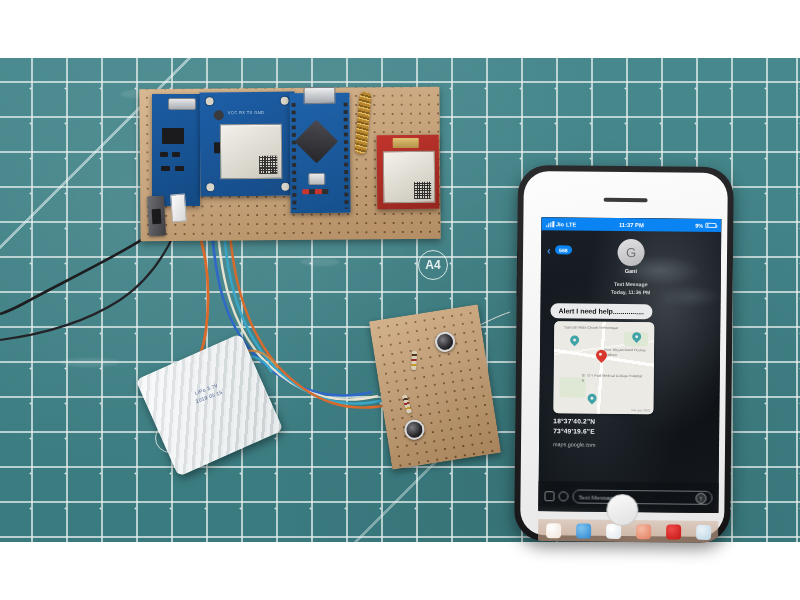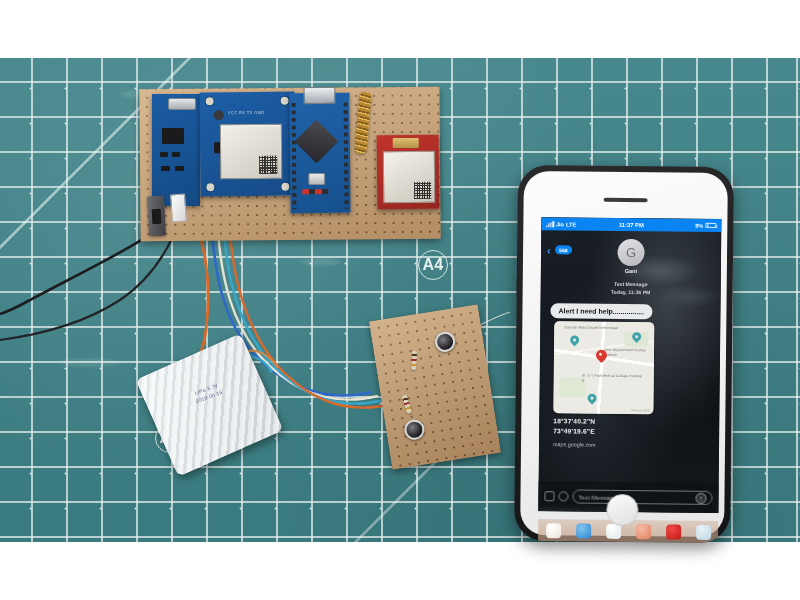--- a/index.html
+++ b/index.html
@@ -43,21 +43,21 @@
   .mat-diag2 {
     position:absolute; left:230px; top:400px; width:220px; height:200px;
     background:linear-gradient(135deg, transparent 49.5%, rgba(235,245,243,0.40) 49.5%, rgba(235,245,243,0.40) 50.3%, transparent 50.3%);
   }
   .scuff { position:absolute; background:rgba(255,255,255,0.10); border-radius:50%; filter:blur(1.2px); }
 
   
   .mat-marker {
     position:absolute; width:30px; height:30px; border-radius:50%;
     border:1.8px solid rgba(244,250,248,0.82);
-    color:rgba(248,252,250,0.9); font-size:16px; font-weight:bold;
+    color:rgba(248,252,250,0.9); font-size:12px; font-weight:bold;
     display:flex; align-items:center; justify-content:center;
     letter-spacing:.2px;
   }
   .marker-a4 { left:418px; top:250px; }
   .marker-a5 { left:155px; top:423px; }
 
   
   .perf-main {
     position:absolute; left:140px; top:88px; width:300px; height:152px;
     background:#c7a074;

